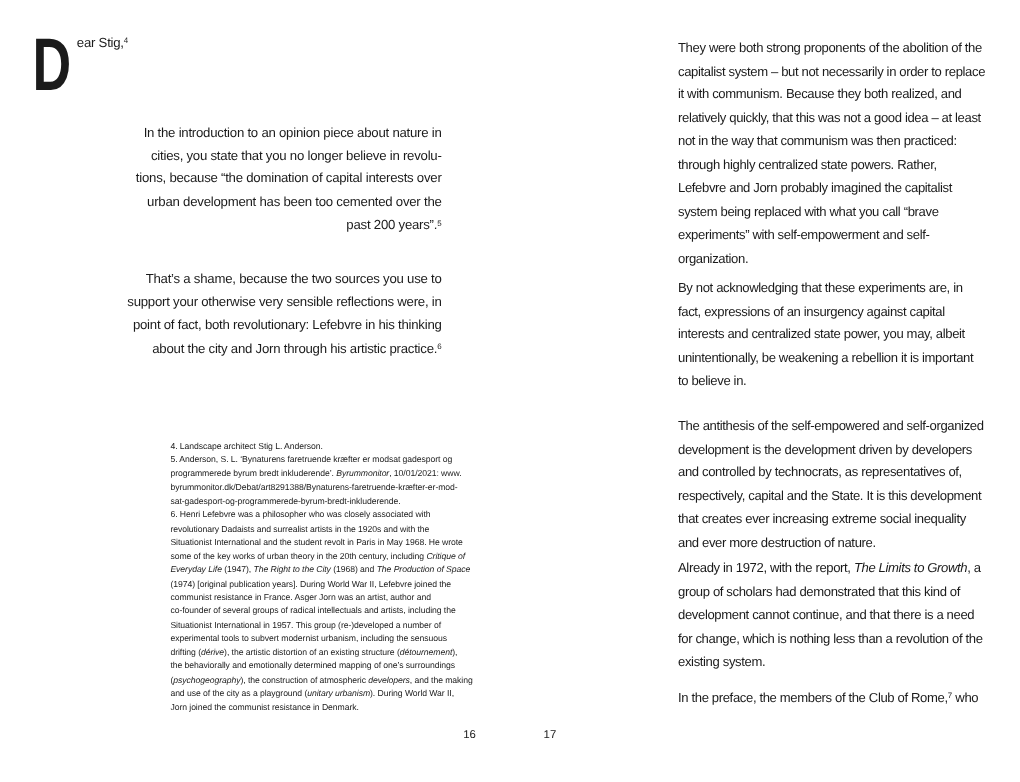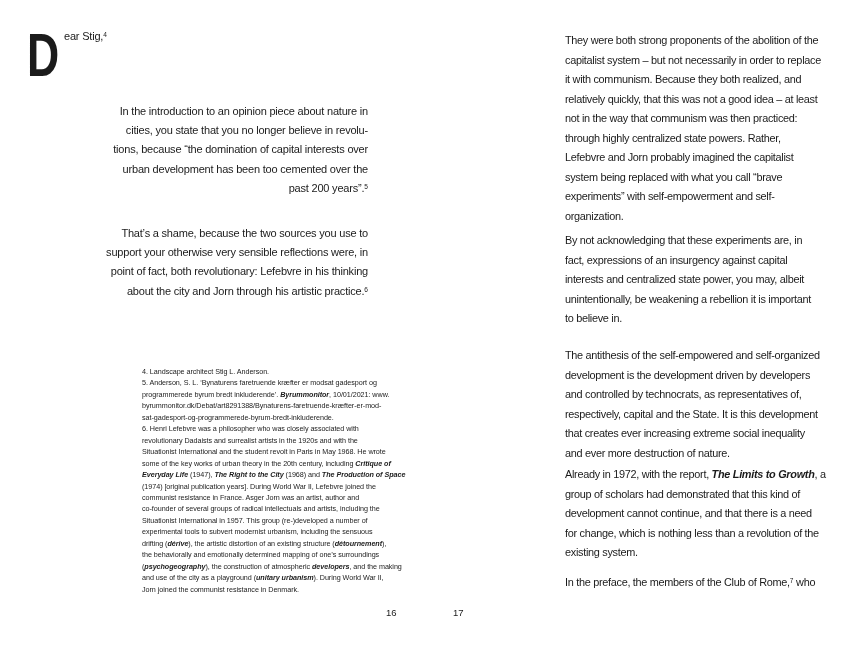--- a/index.html
+++ b/index.html
@@ -6,21 +6,21 @@
   .spread{
     position:relative;
     width:850px;height:652px;
     background:#ffffff;
     font-family:"Liberation Sans",sans-serif;
     color:#1b1b1b;
     overflow:hidden;
   }
   .abs{position:absolute;margin:0;}
   .rich{white-space:pre-line;}
-  .i{font-style:italic;font-weight:bold;}
+  .i{font-style:italic;}
   .sup{font-size:0.6em;position:relative;top:-0.45em;letter-spacing:0;}
   .dropcap{
     position:absolute;left:27px;top:24px;
     font-size:62px;line-height:1;font-weight:700;
     transform:scaleX(0.72);transform-origin:left top;
     letter-spacing:0;
   }
   .salutation{
     position:absolute;left:64px;top:30px;
     font-size:11px;letter-spacing:-0.2px;

